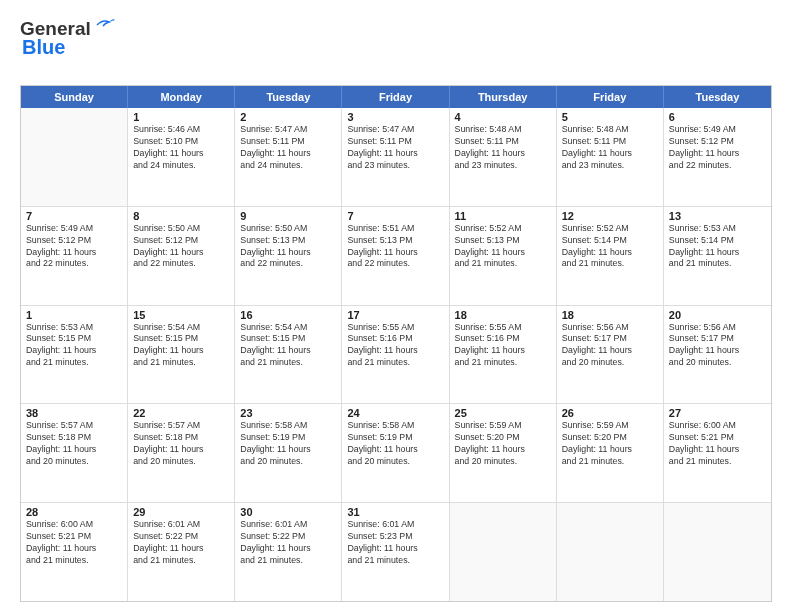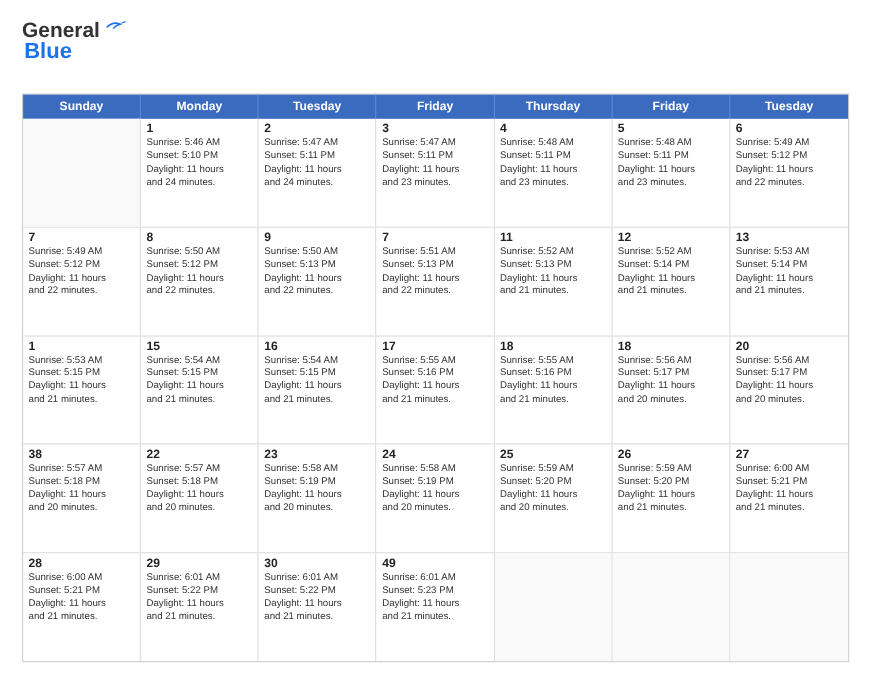--- a/index.html
+++ b/index.html
@@ -345,21 +345,21 @@
 and 21 minutes.</div>
           </div>
           <div class="cal-cell">
             <div class="day-num">30</div>
             <div class="cell-info" style="white-space: pre-line;">Sunrise: 6:01 AM
 Sunset: 5:22 PM
 Daylight: 11 hours
 and 21 minutes.</div>
           </div>
           <div class="cal-cell">
-            <div class="day-num">49</div>
+            <div class="day-num">31</div>
             <div class="cell-info" style="white-space: pre-line;">Sunrise: 6:01 AM
 Sunset: 5:23 PM
 Daylight: 11 hours
 and 21 minutes.</div>
           </div>
           <div class="cal-cell empty"></div>
           <div class="cal-cell empty"></div>
           <div class="cal-cell empty"></div>
         </div>
       </div>

